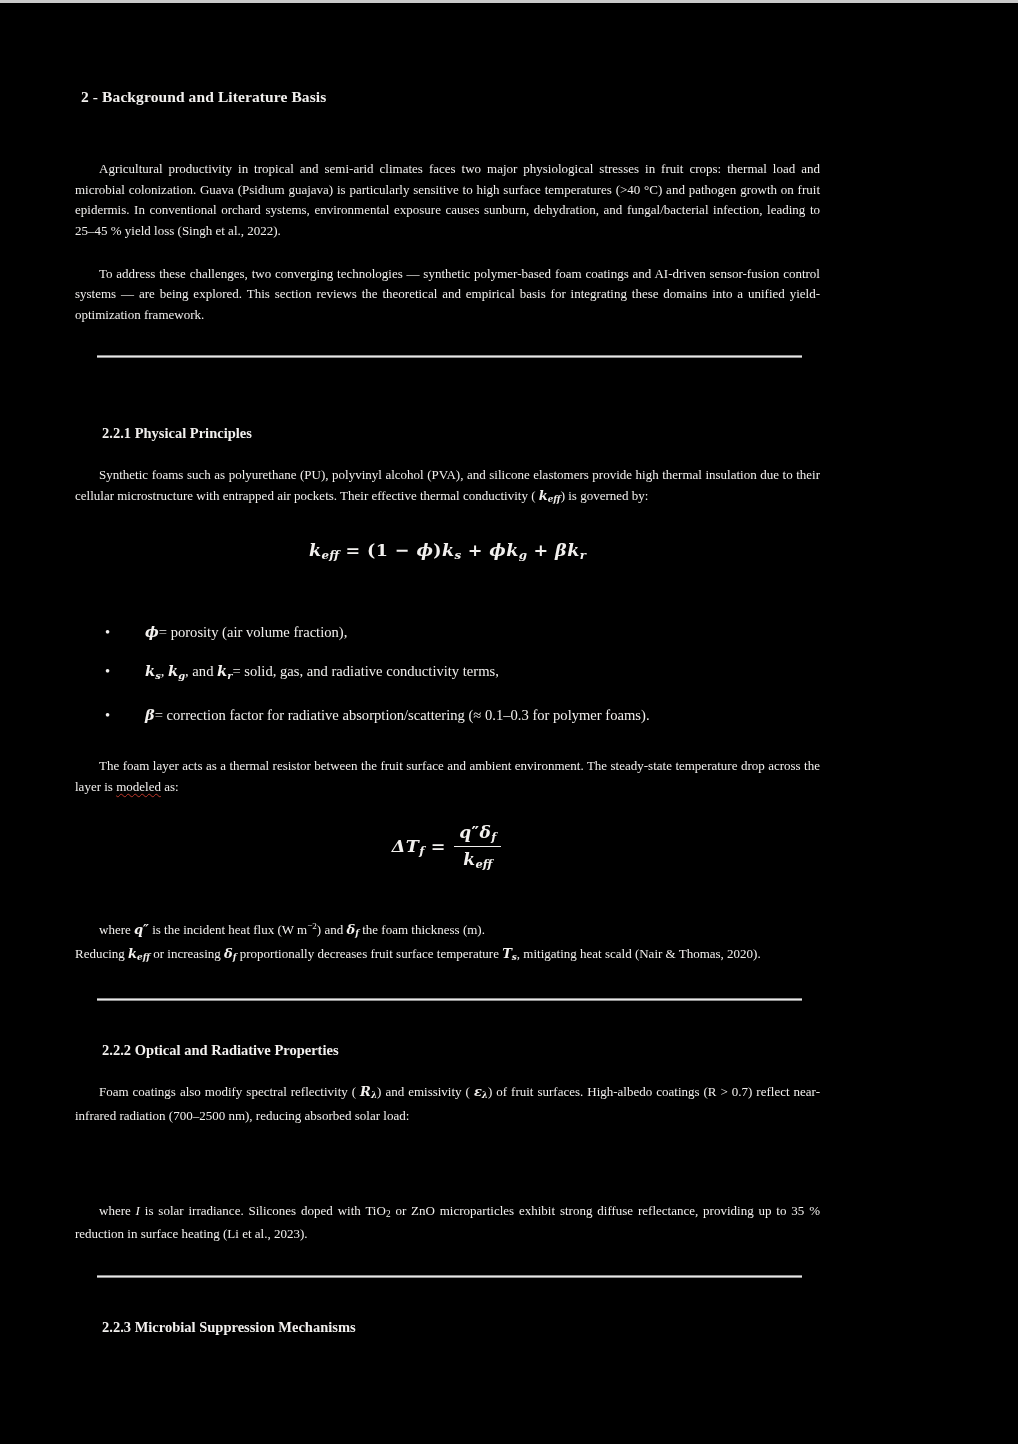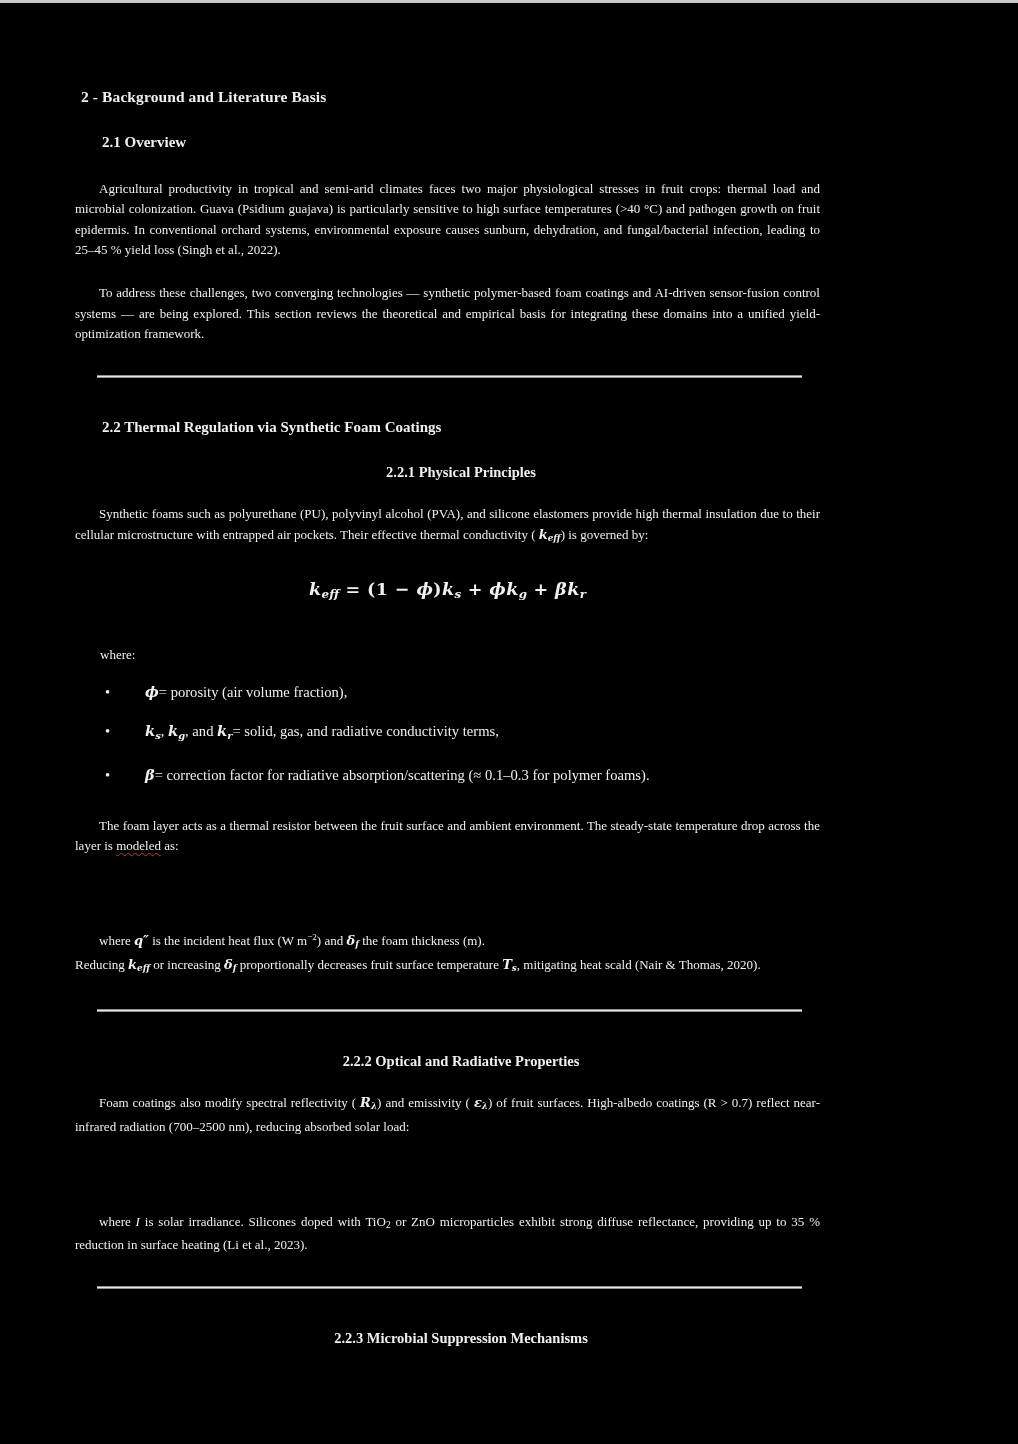--- a/index.html
+++ b/index.html
@@ -35,21 +35,20 @@
     font-size: 15px;
     font-weight: bold;
     margin: 0 0 0 27px;
     line-height: 1.3;
   }
   .h3 {
     font-size: 14.5px;
     font-weight: bold;
     margin: 0 0 0 27px;
     line-height: 1.3;
-    text-align: center;
   }
   .para {
     font-size: 13px;
     line-height: 20.6px;
     text-align: justify;
     text-justify: inter-word;
     margin: 0;
   }
   .indent { text-indent: 24px; }
   .sp-22 { height: 22px; }
@@ -142,35 +141,33 @@
 <div class="page">
 
   <div class="h1">
     <span>2</span>
     <span>-</span>
     <span>Background and Literature Basis</span>
   </div>
 
   <div class="sp-26"></div>
 
-  <div class="h2">2.1 Overview</div>
 
   <div class="sp-26"></div>
 
   <p class="para indent">Agricultural productivity in tropical and semi-arid climates faces two major physiological stresses in fruit crops: thermal load and microbial colonization. Guava (Psidium guajava) is particularly sensitive to high surface temperatures (&gt;40 °C) and pathogen growth on fruit epidermis. In conventional orchard systems, environmental exposure causes sunburn, dehydration, and fungal/bacterial infection, leading to 25–45 % yield loss (Singh et al., 2022).</p>
 
   <div class="sp-22"></div>
 
   <p class="para indent">To address these challenges, two converging technologies — synthetic polymer-based foam coatings and AI-driven sensor-fusion control systems — are being explored. This section reviews the theoretical and empirical basis for integrating these domains into a unified yield-optimization framework.</p>
 
   <div class="sp-30"></div>
   <div class="rule"></div>
   <div class="sp-40"></div>
 
-  <div class="h2">2.2 Thermal Regulation via Synthetic Foam Coatings</div>
 
   <div class="sp-26"></div>
 
   <div class="h3">2.2.1 Physical Principles</div>
 
   <div class="sp-22"></div>
 
   <p class="para indent"><span>Synthetic foams such as polyurethane (PU), polyvinyl alcohol (PVA), and silicone elastomers provide high thermal insulation due to their cellular microstructure with entrapped air pockets. Their effective thermal conductivity ( </span><span class="mathvar"><span>k</span><sub class="s">eff</sub></span><span>) is governed by:</span></p>
 
   <div class="sp-30"></div>
@@ -182,21 +179,20 @@
     <span class="up">−</span>
     <span>ϕ</span><span class="up">)</span><span><span>k</span><sub class="s">s</sub></span>
     <span class="up">+</span>
     <span>ϕ</span><span><span>k</span><sub class="s">g</sub></span>
     <span class="up">+</span>
     <span>β</span><span><span>k</span><sub class="s">r</sub></span>
   </div>
 
   <div class="sp-44"></div>
 
-  <p class="para" style="padding-left:25px;">where:</p>
 
   <div class="sp-16"></div>
 
   <ul class="bullets">
     <li>
       <span class="dot">•</span>
       <span class="mathvar">ϕ</span><span>= porosity (air volume fraction),</span>
     </li>
     <li>
       <span class="dot">•</span>
@@ -207,20 +203,28 @@
       <span class="mathvar">β</span><span>= correction factor for radiative absorption/scattering (≈ 0.1–0.3 for polymer foams).</span>
     </li>
   </ul>
 
   <div class="sp-12"></div>
 
   <p class="para indent"><span>The foam layer acts as a thermal resistor between the fruit surface and ambient environment. The steady-state temperature drop across the layer is </span><span class="spell">modeled</span><span> as:</span></p>
 
   <div class="sp-26"></div>
 
+  <div class="eq">
+    <span><span>ΔT</span><sub class="s">f</sub></span>
+    <span class="up">=</span>
+    <span class="frac">
+      <span class="num"><span>q</span><span class="up">″</span><span>δ</span><sub class="s">f</sub></span>
+      <span class="den"><span>k</span><sub class="s">eff</sub></span>
+    </span>
+  </div>
 
   <div class="sp-44"></div>
 
   <p class="para" style="text-indent:24px;"><span>where </span><span class="mathvar"><span>q</span><span>″</span></span><span> is the incident heat flux (W m</span><sup class="tiny">−2</sup><span>) and </span><span class="mathvar"><span>δ</span><sub class="s">f</sub></span><span> the foam thickness (m).</span></p>
 
   <p class="para"><span>Reducing </span><span class="mathvar"><span>k</span><sub class="s">eff</sub></span><span> or increasing </span><span class="mathvar"><span>δ</span><sub class="s">f</sub></span><span> proportionally decreases fruit surface temperature </span><span class="mathvar"><span>T</span><sub class="s">s</sub></span><span>, mitigating heat scald (Nair &amp; Thomas, 2020).</span></p>
 
   <div class="sp-30"></div>
   <div class="rule"></div>
   <div class="sp-40"></div>

